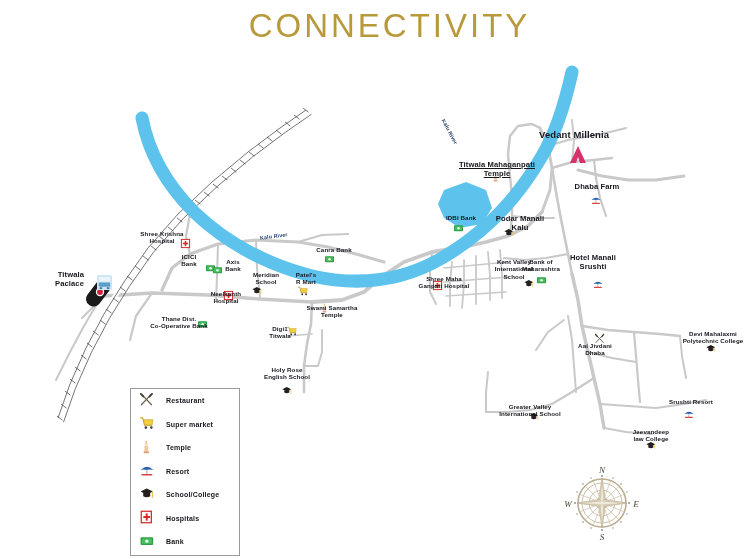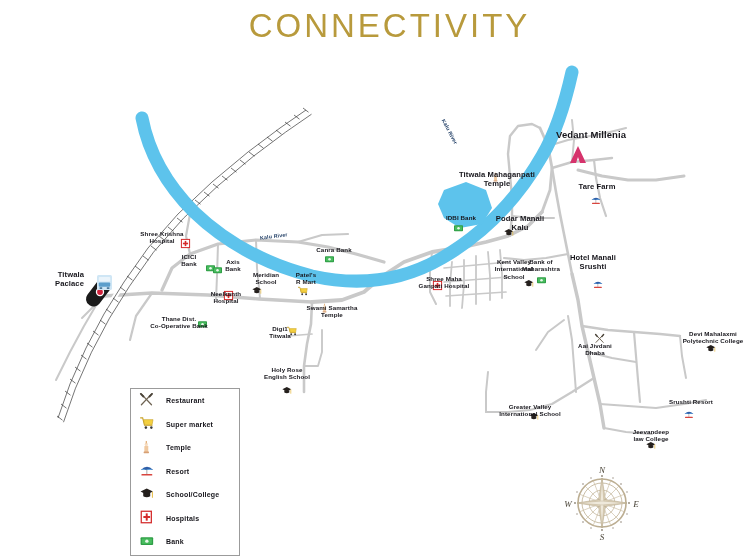--- a/index.html
+++ b/index.html
@@ -285,21 +285,21 @@
       <rect x="2.6" y="12.3" width="2.6" height="1.6" fill="#3f6d90"></rect>
       <rect x="9.8" y="12.3" width="2.6" height="1.6" fill="#3f6d90"></rect>
     </g>
   </svg>
 
   <div class="poi lg right" style="left:6px;top:270px;width:66px;">
     <div>Titwala</div>
     <div>Paclace</div>
   </div>
 
-  <div class="poi xl left" style="left:544px;top:129px;">Vedant Millenia</div>
+  <div class="poi xl left" style="left:527px;top:129px;">Vedant Millenia</div>
 
   <div class="poi" style="left:110px;top:230px;width:80px;">
     <div>Shree Krishna</div>
     <div>Hospital</div>
   </div>
 
   <div class="poi" style="left:160px;top:253px;width:34px;">
     <div>ICICI</div>
     <div>Bank</div>
   </div>
@@ -341,21 +341,21 @@
     <div>Temple</div>
   </div>
 
   <div class="poi" style="left:244px;top:366px;width:62px;">
     <div>Holy Rose</div>
     <div>English School</div>
   </div>
 
   <div class="poi" style="left:428px;top:214px;width:42px;">IDBI Bank</div>
 
-  <div class="poi lg" style="left:440px;top:170px;width:90px;">
+  <div class="poi lg" style="left:440px;top:160px;width:90px;text-decoration:underline;">
     <div>Titwala Mahaganpati</div>
     <div>Temple</div>
   </div>
 
   <div class="poi lg" style="left:476px;top:214px;width:64px;">
     <div>Podar Manali</div>
     <div>Kalu</div>
   </div>
 
   <div class="poi" style="left:400px;top:275px;width:64px;">
@@ -372,21 +372,21 @@
   <div class="poi" style="left:505px;top:258px;width:48px;">
     <div>Bank of</div>
     <div>Maharashtra</div>
   </div>
 
   <div class="poi lg" style="left:552px;top:253px;width:58px;">
     <div>Hotel Manali</div>
     <div>Srushti</div>
   </div>
 
-  <div class="poi lg" style="left:560px;top:182px;width:50px;">Tare Farm</div>
+  <div class="poi lg" style="left:560px;top:182px;width:50px;">Dhaba Farm</div>
 
   <div class="poi" style="left:556px;top:342px;width:54px;">
     <div>Aai Jivdani</div>
     <div>Dhaba</div>
   </div>
 
   <div class="poi" style="left:660px;top:330px;width:82px;">
     <div>Devi Mahalaxmi</div>
     <div>Polytechnic College</div>
   </div>

